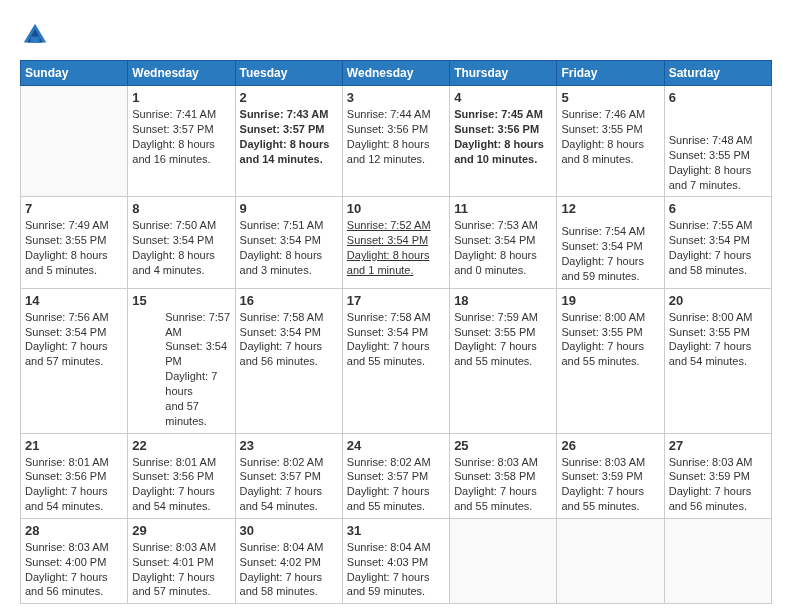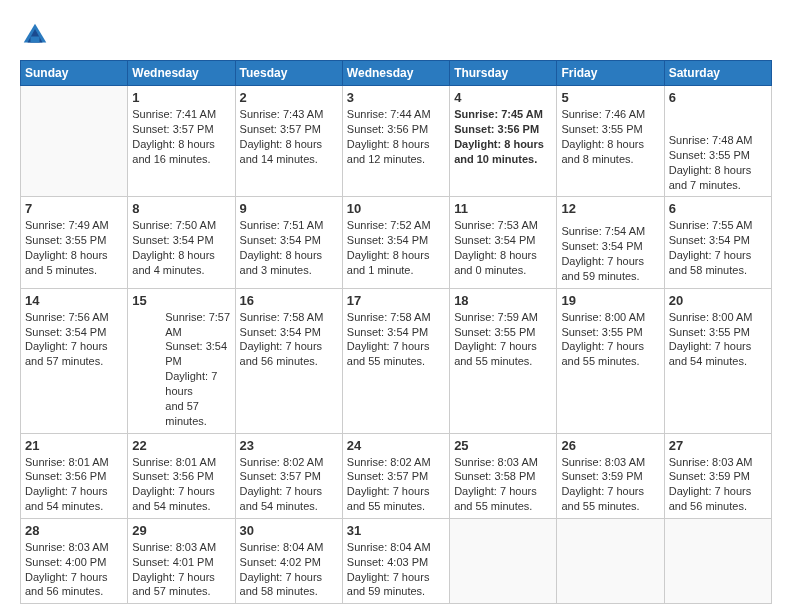--- a/index.html
+++ b/index.html
@@ -141,21 +141,21 @@
           <td class="empty-cell"></td>
           <td>
             <span class="day-num">1</span>
             <div class="day-info" style="white-space: pre-line;">Sunrise: 7:41 AM
 Sunset: 3:57 PM
 Daylight: 8 hours
 and 16 minutes.</div>
           </td>
           <td>
             <span class="day-num">2</span>
-            <div class="day-info" style="white-space: pre-line;">Sunrise: 7:43 AM
+            <div class="day-info" style="white-space: pre-line; font-weight: bold;">Sunrise: 7:43 AM
 Sunset: 3:57 PM
 Daylight: 8 hours
 and 14 minutes.</div>
           </td>
           <td>
             <span class="day-num">3</span>
             <div class="day-info" style="white-space: pre-line;">Sunrise: 7:44 AM
 Sunset: 3:56 PM
 Daylight: 8 hours
 and 12 minutes.</div>
@@ -199,21 +199,21 @@
           </td>
           <td>
             <span class="day-num">9</span>
             <div class="day-info" style="white-space: pre-line;">Sunrise: 7:51 AM
 Sunset: 3:54 PM
 Daylight: 8 hours
 and 3 minutes.</div>
           </td>
           <td>
             <span class="day-num">10</span>
-            <div class="day-info" style="white-space: pre-line;">Sunrise: 7:52 AM
+            <div class="day-info" style="white-space: pre-line; text-decoration: underline;">Sunrise: 7:52 AM
 Sunset: 3:54 PM
 Daylight: 8 hours
 and 1 minute.</div>
           </td>
           <td>
             <span class="day-num">11</span>
             <div class="day-info" style="white-space: pre-line;">Sunrise: 7:53 AM
 Sunset: 3:54 PM
 Daylight: 8 hours
 and 0 minutes.</div>

